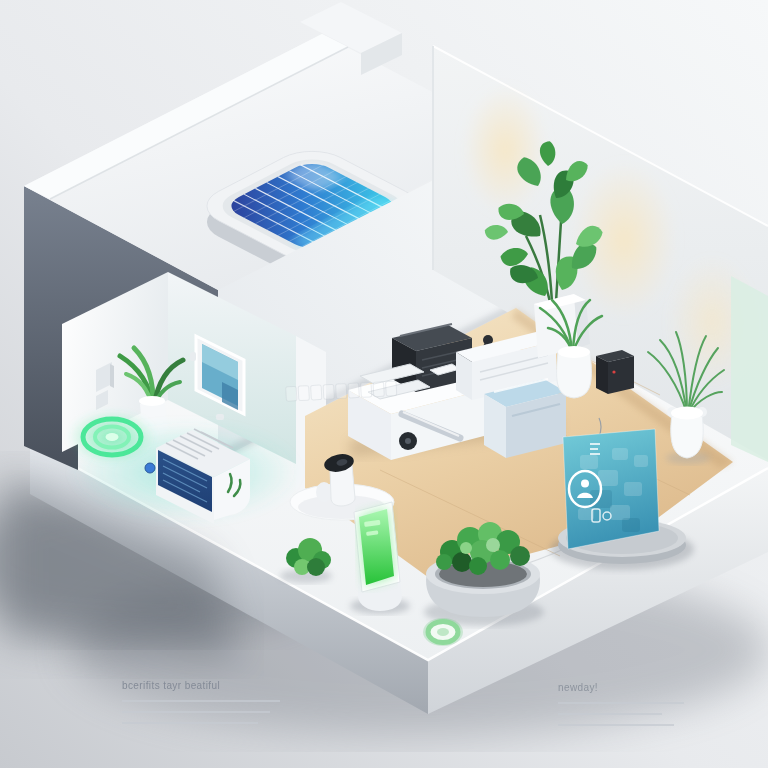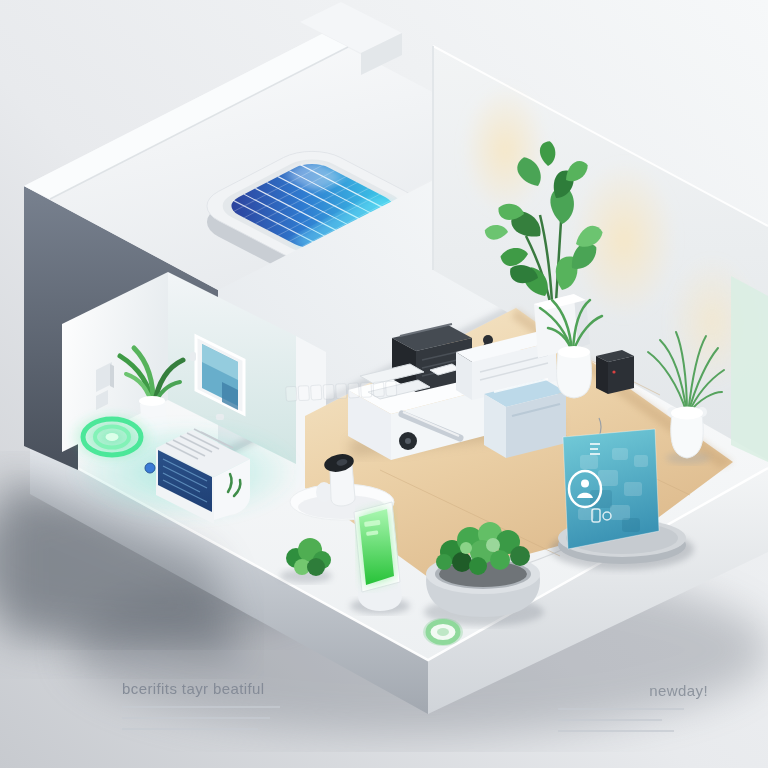--- a/index.html
+++ b/index.html
@@ -1,22 +1,22 @@
 <!DOCTYPE html>
 <html style="--bg-light: #f4f6f7; --bg-dark: #c7cacf; --dark-wall-top: #78818f; --dark-wall-bottom: #49505b; --panel-indigo: #2c3a96; --panel-blue: #2f7bd0; --panel-cyan: #3fd6ec; --wood-light: #f6e8cc; --wood-dark: #ddba8c; --glow-warm: #f6e7c6; --ring-green: #45e695; --badge-green: #8fd99b; --kiosk-green-top: #a9f7b0; --kiosk-green: #27c238; --card-teal-top: #74ccd9; --card-teal-bottom: #3b93b4; --appliance-navy: #1f3f74; --plant-green: #3f9b46; --plant-dark: #2e7d3a; --mint: #d9efe3;"><head>
 <meta charset="utf-8">
 <style>
   html,body{margin:0;padding:0;background:#e9ebee;}
   .stage{position:relative;width:768px;height:768px;overflow:hidden;
          font-family:"Liberation Sans", sans-serif;background:#eceef0;}
   .stage svg{position:absolute;left:0;top:0;}
   .caption{position:absolute;pointer-events:none;}
-  .caption .title{font-size:15px;letter-spacing:.4px;color:#848b97;filter:blur(.35px);}
+  .caption .title{font-size:10px;letter-spacing:.4px;color:#848b97;filter:blur(.35px);}
   .caption .line{height:2px;background:#c6cbd2;opacity:.75;margin-top:9px;filter:blur(.4px);}
-  .caption.right .title{color:#8d949e;text-align:right;}
+  .caption.right .title{color:#8d949e;}
 </style>
 </head>
 <body>
 
 <div class="stage">
 <svg width="768" height="768" viewBox="0 0 768 768">
   <defs>
     <linearGradient id="bgGrad" x1="1" y1="0" x2="0" y2="1">
       <stop offset="0" stop-color="#f6f8f9"></stop>
           <stop offset=".55" stop-color="#e8eaed"></stop>

